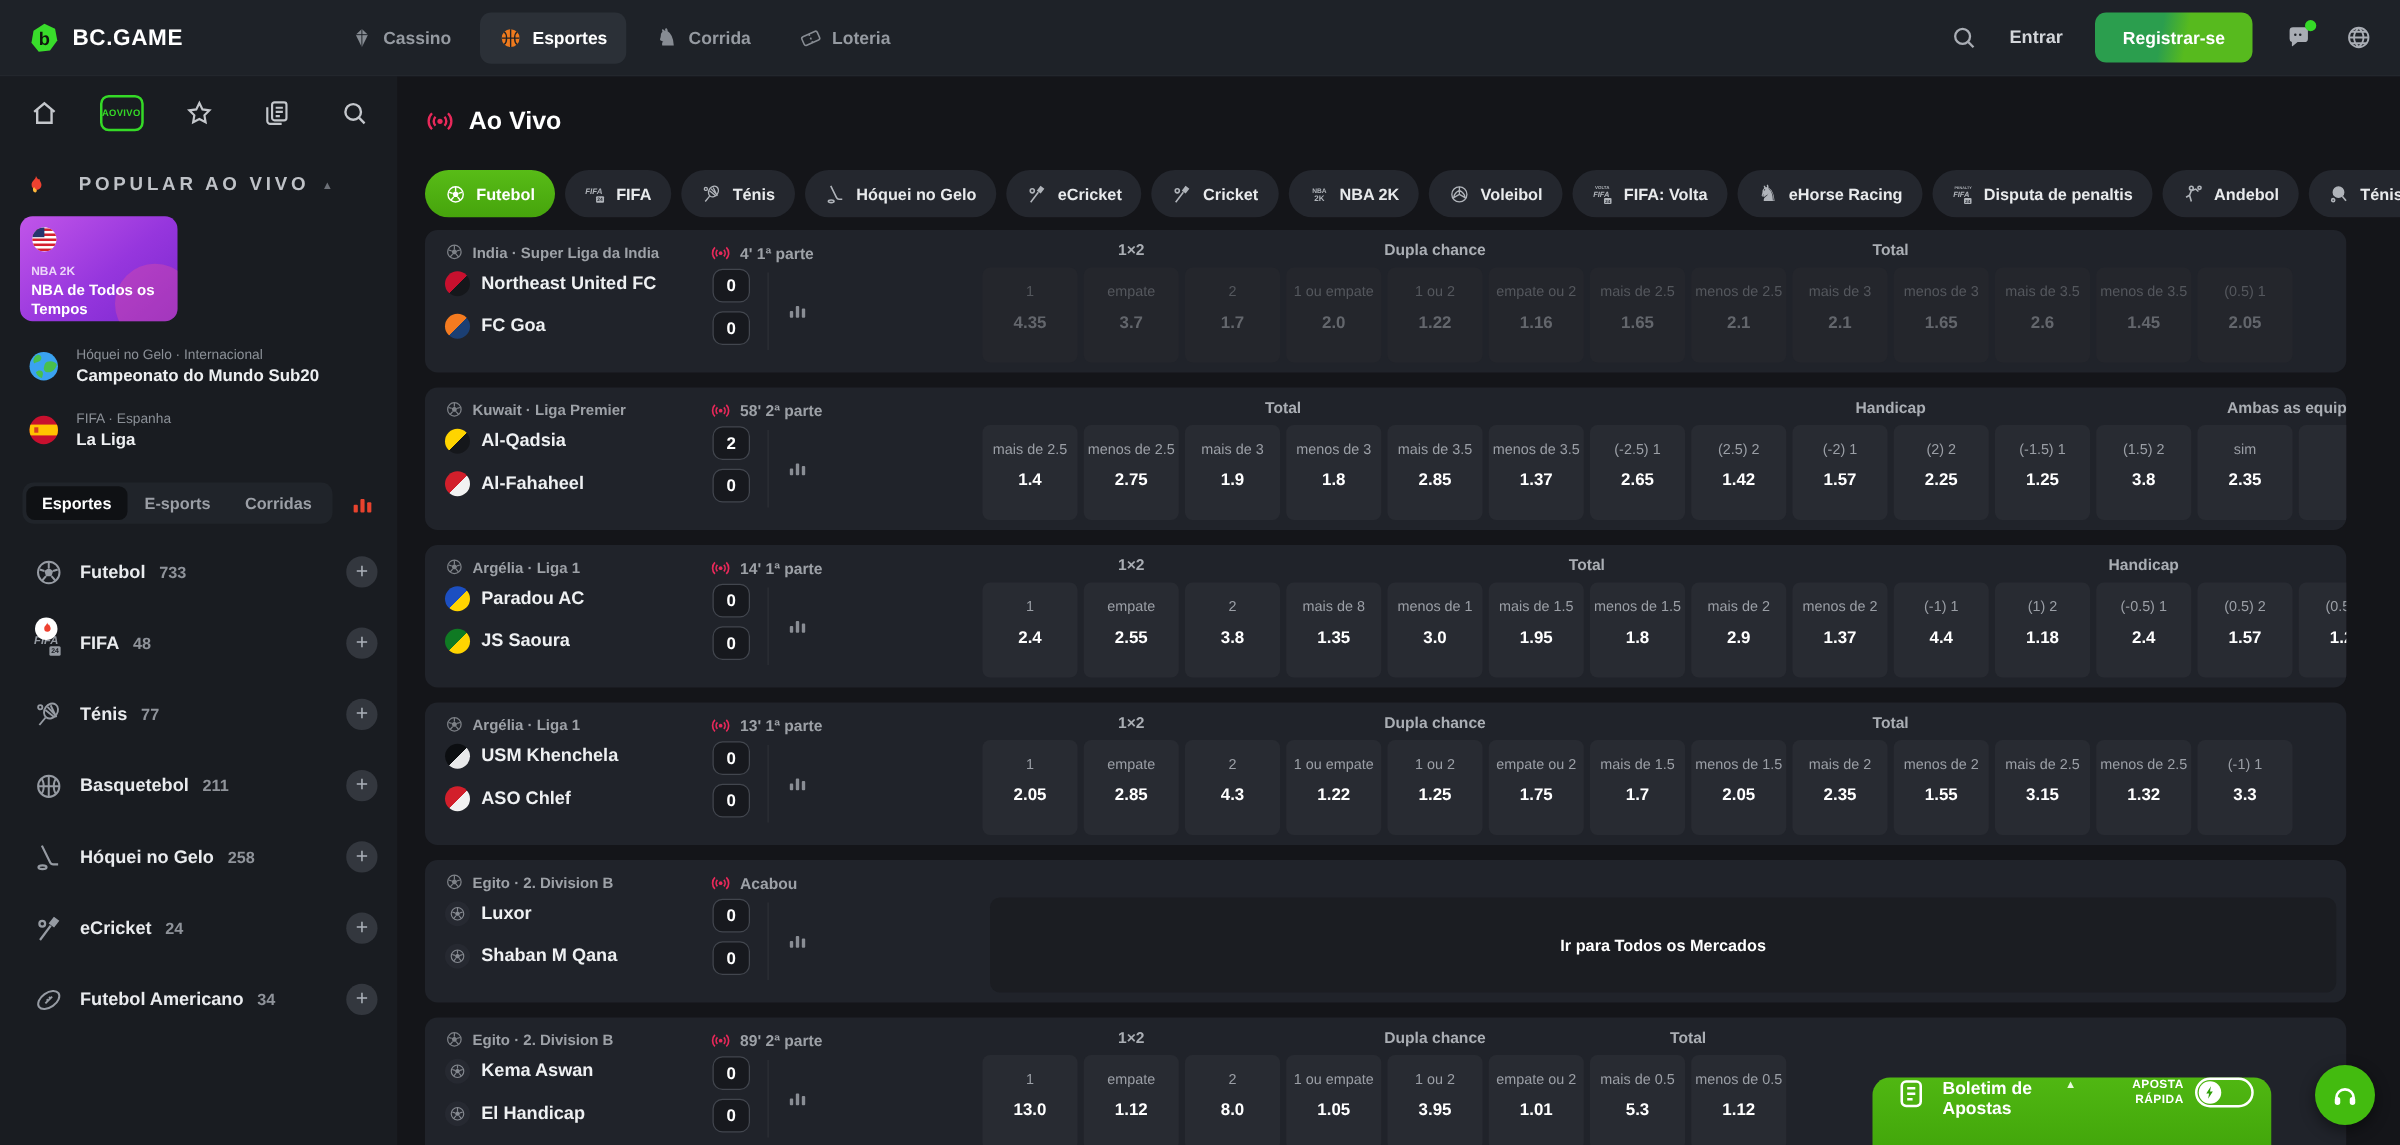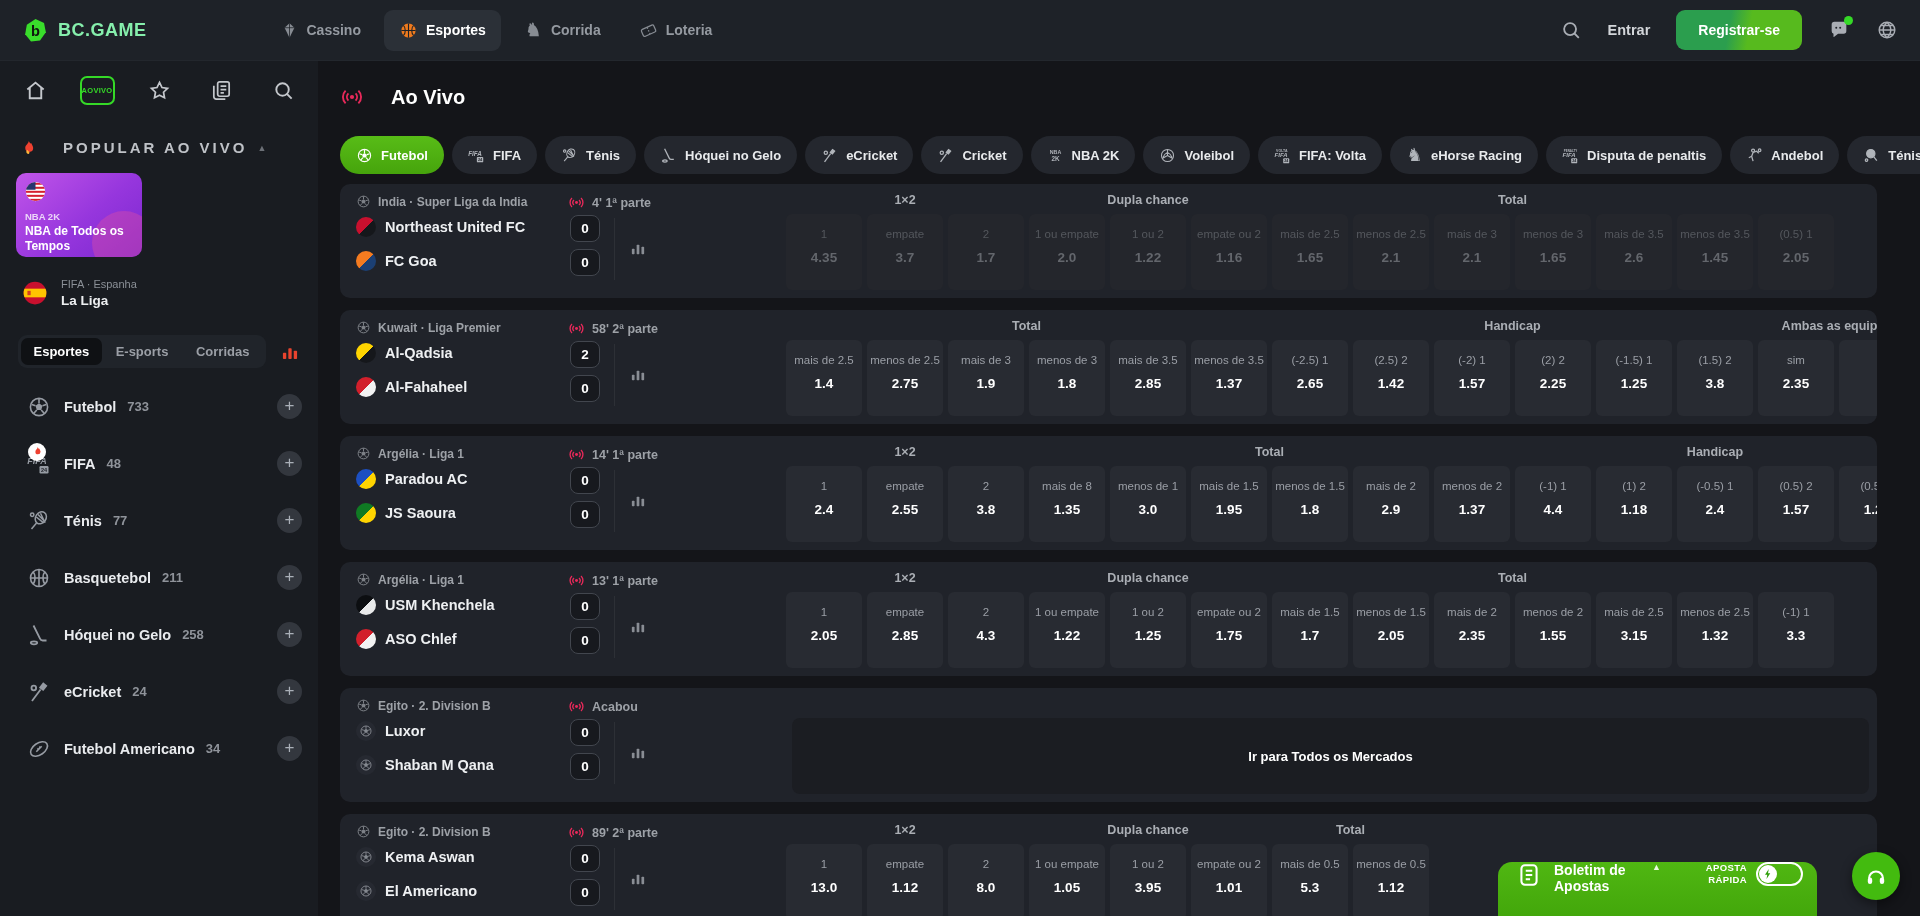--- a/index.html
+++ b/index.html
@@ -4,21 +4,21 @@
 <style>
   * { margin:0; padding:0; box-sizing:border-box; }
   html,body { width:1920px; height:916px; overflow:hidden; background:#141519; font-family:"Liberation Sans",sans-serif; }
   svg { display:block; }
   .ic { display:inline-flex; align-items:center; justify-content:center; }
 
   
   .navbar { height:61px; background:#1e2228; border-bottom:1px solid #23272d; display:flex; align-items:center; padding:0 22px; position:relative; z-index:10; }
   .brand { display:flex; align-items:center; gap:9px; cursor:pointer; }
   .brand .logo { width:27px; height:27px; }
-  .brand-name { color:#86efac; font-size:18px; font-weight:bold; letter-spacing:.5px; }
+  .brand-name { color:#ffffff; font-size:18px; font-weight:bold; letter-spacing:.5px; }
   .nav-menu { display:flex; align-items:center; gap:8px; margin-left:118px; }
   .nav-item { display:flex; align-items:center; gap:8px; padding:11px 15px; border-radius:9px; color:#959aa1; font-size:14px; font-weight:600; cursor:pointer; }
   .nav-item .ic { width:19px; height:19px; color:#878c93; }
   .nav-item.active { background:#2b3037; color:#fff; }
   .glyph { font-size:18px; line-height:1; }
   .nav-right { margin-left:auto; display:flex; align-items:center; gap:26px; }
   .nav-right .icon-btn { width:22px; height:22px; color:#a9adb4; cursor:pointer; position:relative; }
   .login { color:#d3d6da; font-size:14.5px; font-weight:600; cursor:pointer; }
   .register-btn { border:0; height:40px; padding:0 22px; border-radius:9px; color:#fff; font-size:14px; font-weight:bold; font-family:inherit; cursor:pointer; background:linear-gradient(100deg,#2b9e4e 42%,#57ba1e 58%); }
   .chat-dot { position:absolute; top:-3px; right:-3px; width:9px; height:9px; border-radius:50%; background:#35d927; }
@@ -54,21 +54,21 @@
   .sports-list { margin-top:10px; }
   .sport-row { height:57px; display:flex; align-items:center; padding:0 16px 0 27px; cursor:pointer; }
   .sport-ic { width:24px; height:24px; color:#969ba3; position:relative; flex:none; }
   .sport-name { margin-left:13px; font-size:14.5px; font-weight:bold; color:#e9ebee; }
   .sport-count { margin-left:11px; font-size:13px; font-weight:bold; color:#8f939a; }
   .plus-btn { margin-left:auto; width:25px; height:25px; border-radius:50%; background:#33373e; color:#aab0b8; font-size:17px; line-height:23px; text-align:center; cursor:pointer; }
   .hot-badge { position:absolute; top:-9px; left:1px; width:18px; height:18px; background:#fff; border-radius:50%; display:flex; align-items:center; justify-content:center; }
   .hot-badge .ic { width:11px; height:11px; }
 
   
-  .main-head { display:flex; align-items:center; gap:27px; margin-top:24px; }
+  .main-head { display:flex; align-items:center; gap:11px; margin-top:24px; }
   .main-head .ic { width:24px; height:24px; color:#e8295a; }
   .main-title { color:#fff; font-size:20px; font-weight:bold; }
   .chips { display:flex; gap:8px; margin-top:27px; width:1580px; overflow:hidden; }
   .chip { flex:none; height:38px; border-radius:19px; background:#24272e; display:flex; align-items:center; gap:8px; padding:0 16px; cursor:pointer; }
   .chip .ic { width:17px; height:17px; color:#b0b4ba; }
   .chip-label { font-size:13px; font-weight:bold; color:#e8eaec; white-space:nowrap; }
   .chip.active { background:linear-gradient(180deg,#58bc17,#46a40c); }
   .chip.active .ic, .chip.active .chip-label { color:#fff; }
 
   .cards { margin-top:10px; }
@@ -258,20 +258,34 @@
             </g>
           </svg>
       </span>
       <div class="promo-league">NBA 2K</div>
       <div class="promo-title">NBA de Todos os Tempos</div>
     </div>
     <div id="popular-list">
         <div class="pop-item">
           <span class="picon ic">
             <svg viewBox="0 0 24 24">
+              <circle cx="12" cy="12" r="10.5" fill="#3aa2f0"></circle>
+              <path d="M7.5 3.5c2.2 0 3.2 1.7 2.6 3.3C9.3 9 6.3 8.6 5.1 10 3.5 8 4.8 4.5 7.5 3.5z" fill="#49c04d"></path>
+              <path d="M14.5 8.7c3.2-1 6.2 0 7.2 2.2-1 3.2-3.2 5.6-6.4 5.6-2.7 0-3.8-2.2-3-4.4.4-1.5.9-3 2.2-3.4z" fill="#49c04d"></path>
+              <path d="M9 15.2c1.6 0 2.7 1.1 2.4 2.7l-.7 2.7c-2.2-.4-3.9-2.1-4.5-4.2.8-.7 1.7-1.2 2.8-1.2z" fill="#49c04d"></path>
+            </svg>
+          </span>
+          <div>
+            <div class="pop-sport">Hóquei no Gelo · Internacional</div>
+            <div class="pop-name">Campeonato do Mundo Sub20</div>
+          </div>
+        </div>
+        <div class="pop-item">
+          <span class="picon ic">
+            <svg viewBox="0 0 24 24">
               <defs>
                 <clipPath id="spc">
                   <circle cx="12" cy="12" r="10.5"></circle>
                 </clipPath>
               </defs>
               <g clip-path="url(#spc)">
                 <rect width="24" height="24" fill="#c8102e"></rect>
                 <rect y="8" width="24" height="8" fill="#ffc400"></rect>
                 <rect x="5" y="10" width="3" height="4" fill="#c8102e" opacity=".75"></rect>
               </g>
@@ -1072,21 +1086,21 @@
           <div class="team" style="top:67px">
             <span class="crest-ball">
               <span class="ic ">
                 <svg viewBox="0 0 24 24" fill="none" stroke="currentColor" stroke-width="1.6">
                   <circle cx="12" cy="12" r="8.6"></circle>
                   <path d="M12 8.3l3.5 2.5-1.3 4.1h-4.4l-1.3-4.1z" fill="currentColor" stroke="none"></path>
                   <path d="M12 3.6v4.7M4.8 9.6l3.7 1.2M6.6 18.6l3.2-3.7M17.4 18.6l-3.2-3.7M19.2 9.6l-3.7 1.2"></path>
                 </svg>
               </span>
             </span>
-            <span class="team-name">El Americano</span>
+            <span class="team-name">El Handicap</span>
           </div>
           <div class="score" style="top:65px">0</div>
           <div class="vline"></div>
           <span class="stats-btn ic">
             <svg viewBox="0 0 24 24" fill="currentColor">
               <rect x="3.8" y="13" width="3.6" height="7.2" rx="1"></rect>
               <rect x="10.2" y="7.8" width="3.6" height="12.4" rx="1"></rect>
               <rect x="16.6" y="10.4" width="3.6" height="9.8" rx="1"></rect>
             </svg>
           </span>

